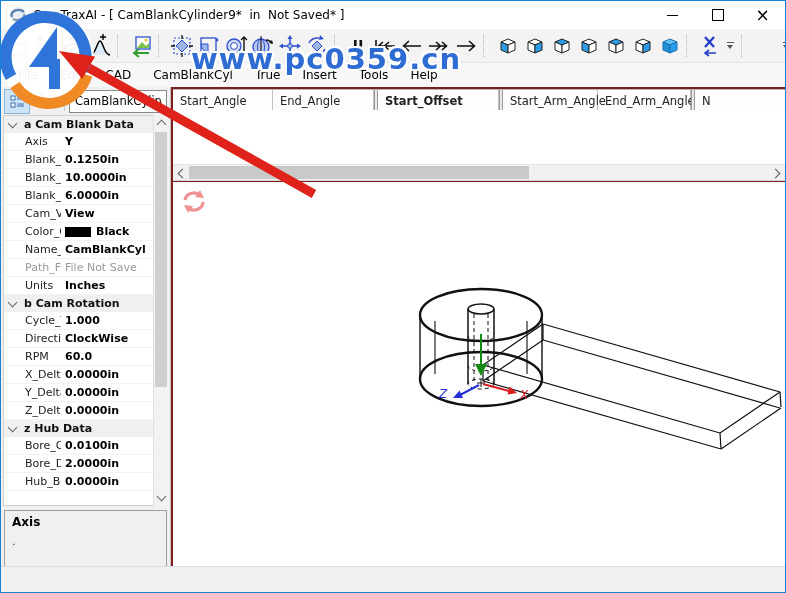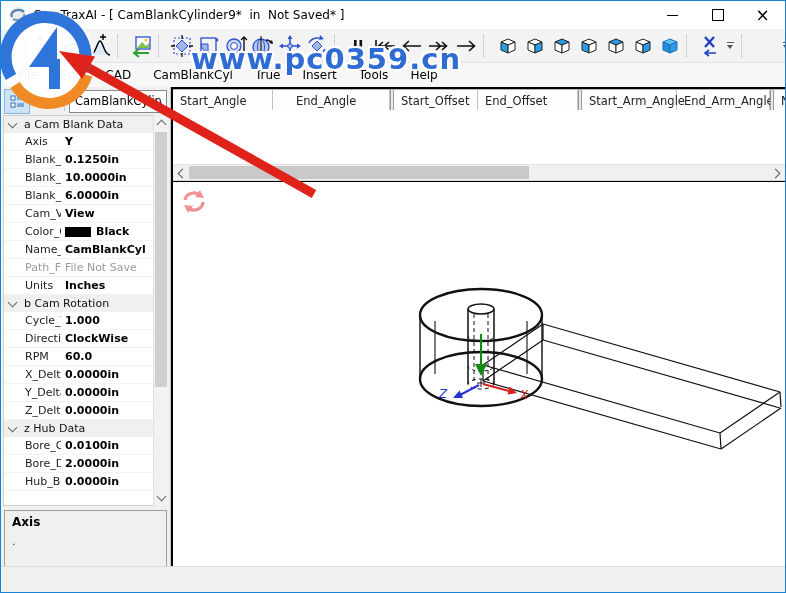--- a/index.html
+++ b/index.html
@@ -35,37 +35,37 @@
   .pbtn.sel{background:#cde4f7;border:1px solid #88b6da;}
   .azbox{display:flex;align-items:center;}
   .azletters{display:flex;flex-direction:column;font-size:7px;font-weight:bold;line-height:7px;}
   .aztop{color:#a03030;} .azbot{color:#2848a8;}
   .azarrow{width:0;height:0;border-left:3px solid transparent;border-right:3px solid transparent;border-top:4px solid #222;margin-left:2px;margin-top:6px;}
   .azstem{width:1px;height:8px;background:#222;margin-left:-4px;margin-bottom:3px;}
   .pheadsep{width:1px;height:20px;background:#c9c9c9;margin:0 4px 0 5px;}
   .combo{position:relative;flex:1;height:23px;margin-right:3px;background:#fff;border:1px solid #8a8a8a;display:flex;align-items:center;font-size:11.5px;padding-left:5px;box-sizing:border-box;}
   .combo .chev{position:absolute;right:5px;top:8px;width:6px;height:6px;border-right:1.4px solid #444;border-bottom:1.4px solid #444;transform:rotate(45deg) scaleY(.8);}
   .grid{position:absolute;left:2px;top:28px;right:2px;height:391px;background:#fff;border:1px solid #d0d0d0;box-sizing:border-box;overflow:hidden;}
-  .pgroup{height:17px;background:#f0f0f0;display:flex;align-items:center;font-size:11px;font-weight:normal;color:#111;}
+  .pgroup{height:17px;background:#f0f0f0;display:flex;align-items:center;font-size:11px;font-weight:bold;color:#111;}
   .gchev{width:6px;height:6px;border-right:1.3px solid #666;border-bottom:1.3px solid #666;transform:rotate(45deg);margin:0 8px 2px 5px;flex:0 0 auto;}
   .prow{height:17px;display:flex;align-items:center;font-size:11px;border-bottom:1px solid #f3f3f3;background:#fff;}
   .plabel{width:36px;padding-left:21px;color:#222;overflow:hidden;white-space:nowrap;flex:0 0 auto;}
   .pvalue{font-weight:bold;color:#000;padding-left:4px;white-space:nowrap;overflow:hidden;}
   .prow.muted .plabel,.prow.muted .pvalue{color:#9a9a9a;font-weight:normal;}
   .swatch{display:inline-block;width:26px;height:10px;background:#000;margin:0 5px 0 4px;flex:0 0 auto;}
   .vscroll{position:absolute;right:2px;top:28px;width:15px;height:391px;background:#f2f2f2;border-left:1px solid #e0e0e0;box-sizing:border-box;}
   .varrow{position:absolute;left:4px;width:6px;height:6px;border-right:1.3px solid #666;border-bottom:1.3px solid #666;}
   .vup{top:6px;transform:rotate(-135deg);} .vdown{bottom:6px;transform:rotate(45deg);}
   .vthumb{position:absolute;left:1px;top:17px;width:12px;height:255px;background:#cfcfcf;}
   .descbox{position:absolute;left:3px;right:3px;top:423px;height:58px;background:#f0f0f0;border:1px solid #9e9e9e;box-sizing:border-box;padding:4px 7px;}
   .desctitle{font-size:12px;font-weight:bold;color:#000;}
   .desctext{font-size:11px;color:#333;margin-top:6px;}
 
   
-  .right{position:absolute;left:170px;top:86px;right:0;bottom:25px;background:#000000;overflow:hidden;}
+  .right{position:absolute;left:170px;top:86px;right:0;bottom:25px;background:#7f1d1d;overflow:hidden;}
   .thead{position:absolute;left:2px;top:2px;right:0;height:21px;display:flex;border-top:1px solid #b5b5b5;border-bottom:1px solid #b5b5b5;background:#fdfdfd;overflow:hidden;}
   .th{height:100%;display:flex;align-items:center;padding-left:7px;font-size:11.5px;color:#222;border-right:1px solid #c2c2c2;box-sizing:border-box;flex:0 0 auto;}
   .thsep{width:4px;height:100%;background:#e8e8e8;border-left:1px solid #9a9a9a;border-right:1px solid #9a9a9a;box-sizing:border-box;flex:0 0 auto;}
   .tbody{position:absolute;left:2px;top:23px;right:0;height:54px;background:#fff;}
   .hscroll{position:absolute;left:2px;top:77px;right:0;height:17px;background:#f0f0f0;border-top:1px solid #e3e3e3;border-bottom:1px solid #d8d8d8;box-sizing:border-box;}
   .harrow{position:absolute;top:5px;width:6px;height:6px;border-right:1.3px solid #555;border-bottom:1.3px solid #555;}
   .hleft{left:6px;transform:rotate(135deg);} .hright{right:6px;transform:rotate(-45deg);}
   .hthumb{position:absolute;left:16px;top:1px;width:340px;height:13px;background:#c9c9c9;}
   .viewport{position:absolute;left:2px;top:95px;right:0;bottom:0;background:#fff;}
 
@@ -428,24 +428,23 @@
 
     <div class="descbox">
       <div class="desctitle">Axis</div>
       <div class="desctext">.</div>
     </div>
   </div>
 
   <div class="right">
     <div class="thead">
       <div class="th" style="width:100px;">Start_Angle</div>
-      <div class="th" style="width:101px;margin-left:16px;">End_Angle</div>
+      <div class="th" style="width:101px;">End_Angle</div>
       <div class="thsep"></div>
-      <div class="th" style="width:84px;">Start_Offset</div>
-      <div class="th" style="width:100px;">End_Offset</div>
+      <div class="th" style="width:121px;font-weight:bold;">Start_Offset</div>
       <div class="thsep"></div>
       <div class="th" style="width:95px;">Start_Arm_Angle</div>
       <div class="th" style="width:93px;">End_Arm_Angle</div>
       <div class="thsep"></div>
       <div class="th" style="width:40px;border-right:none;">N</div>
     </div>
     <div class="tbody"></div>
     <div class="hscroll">
       <span class="harrow hleft"></span>
       <span class="hthumb"></span>

